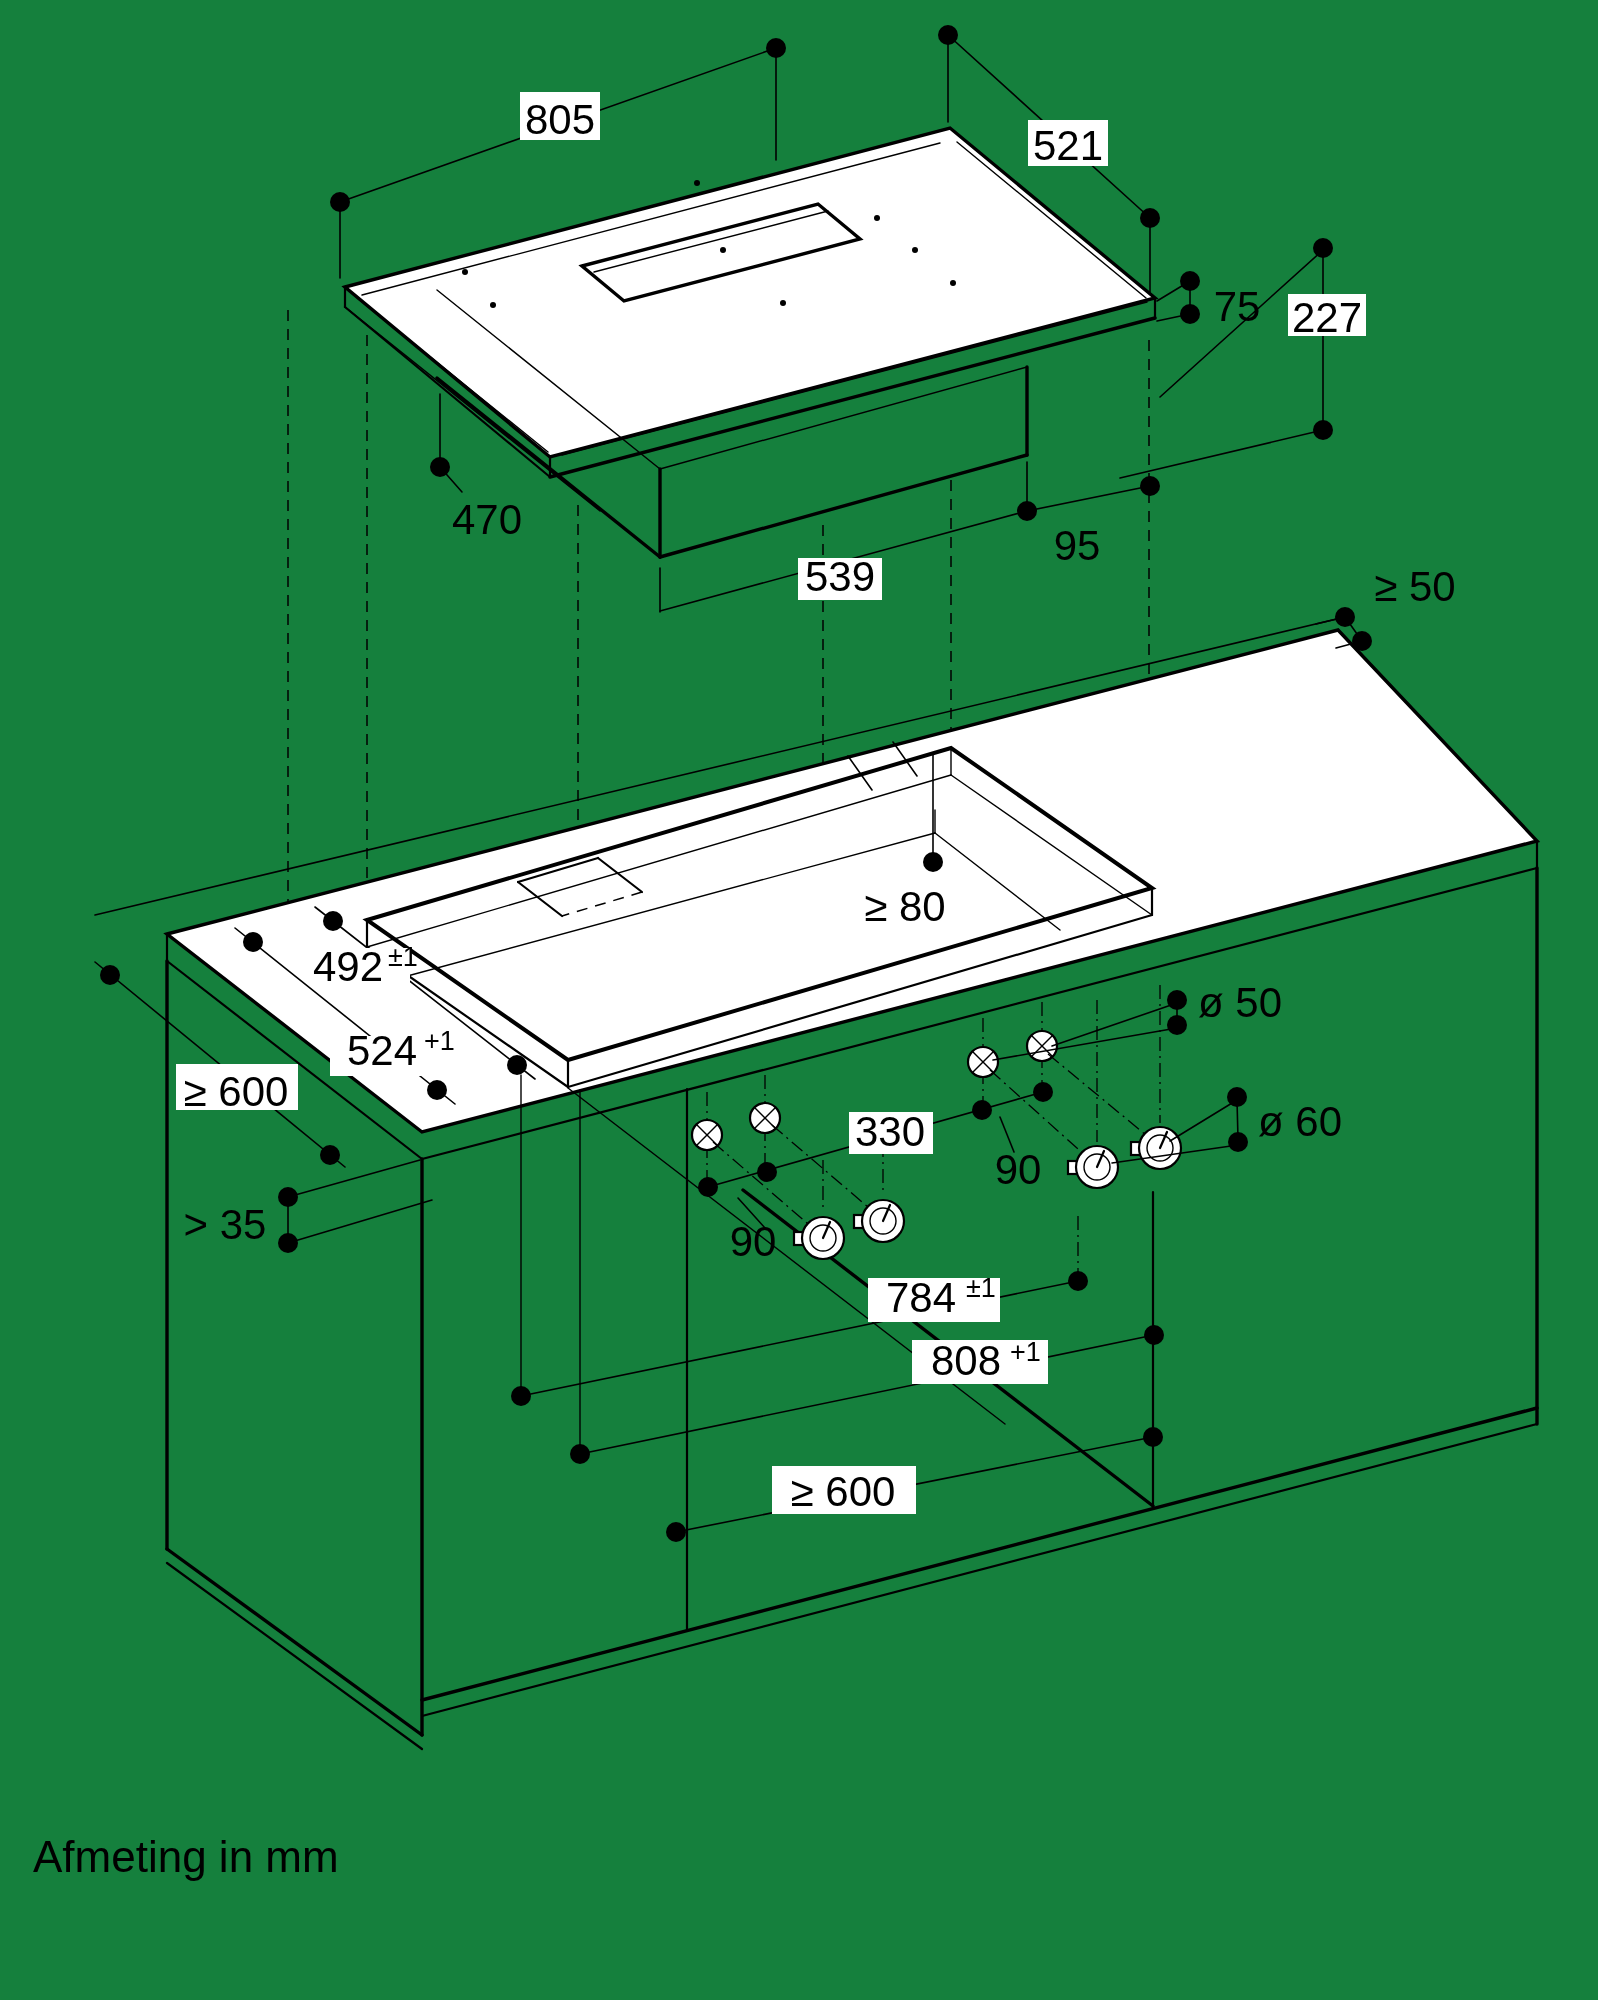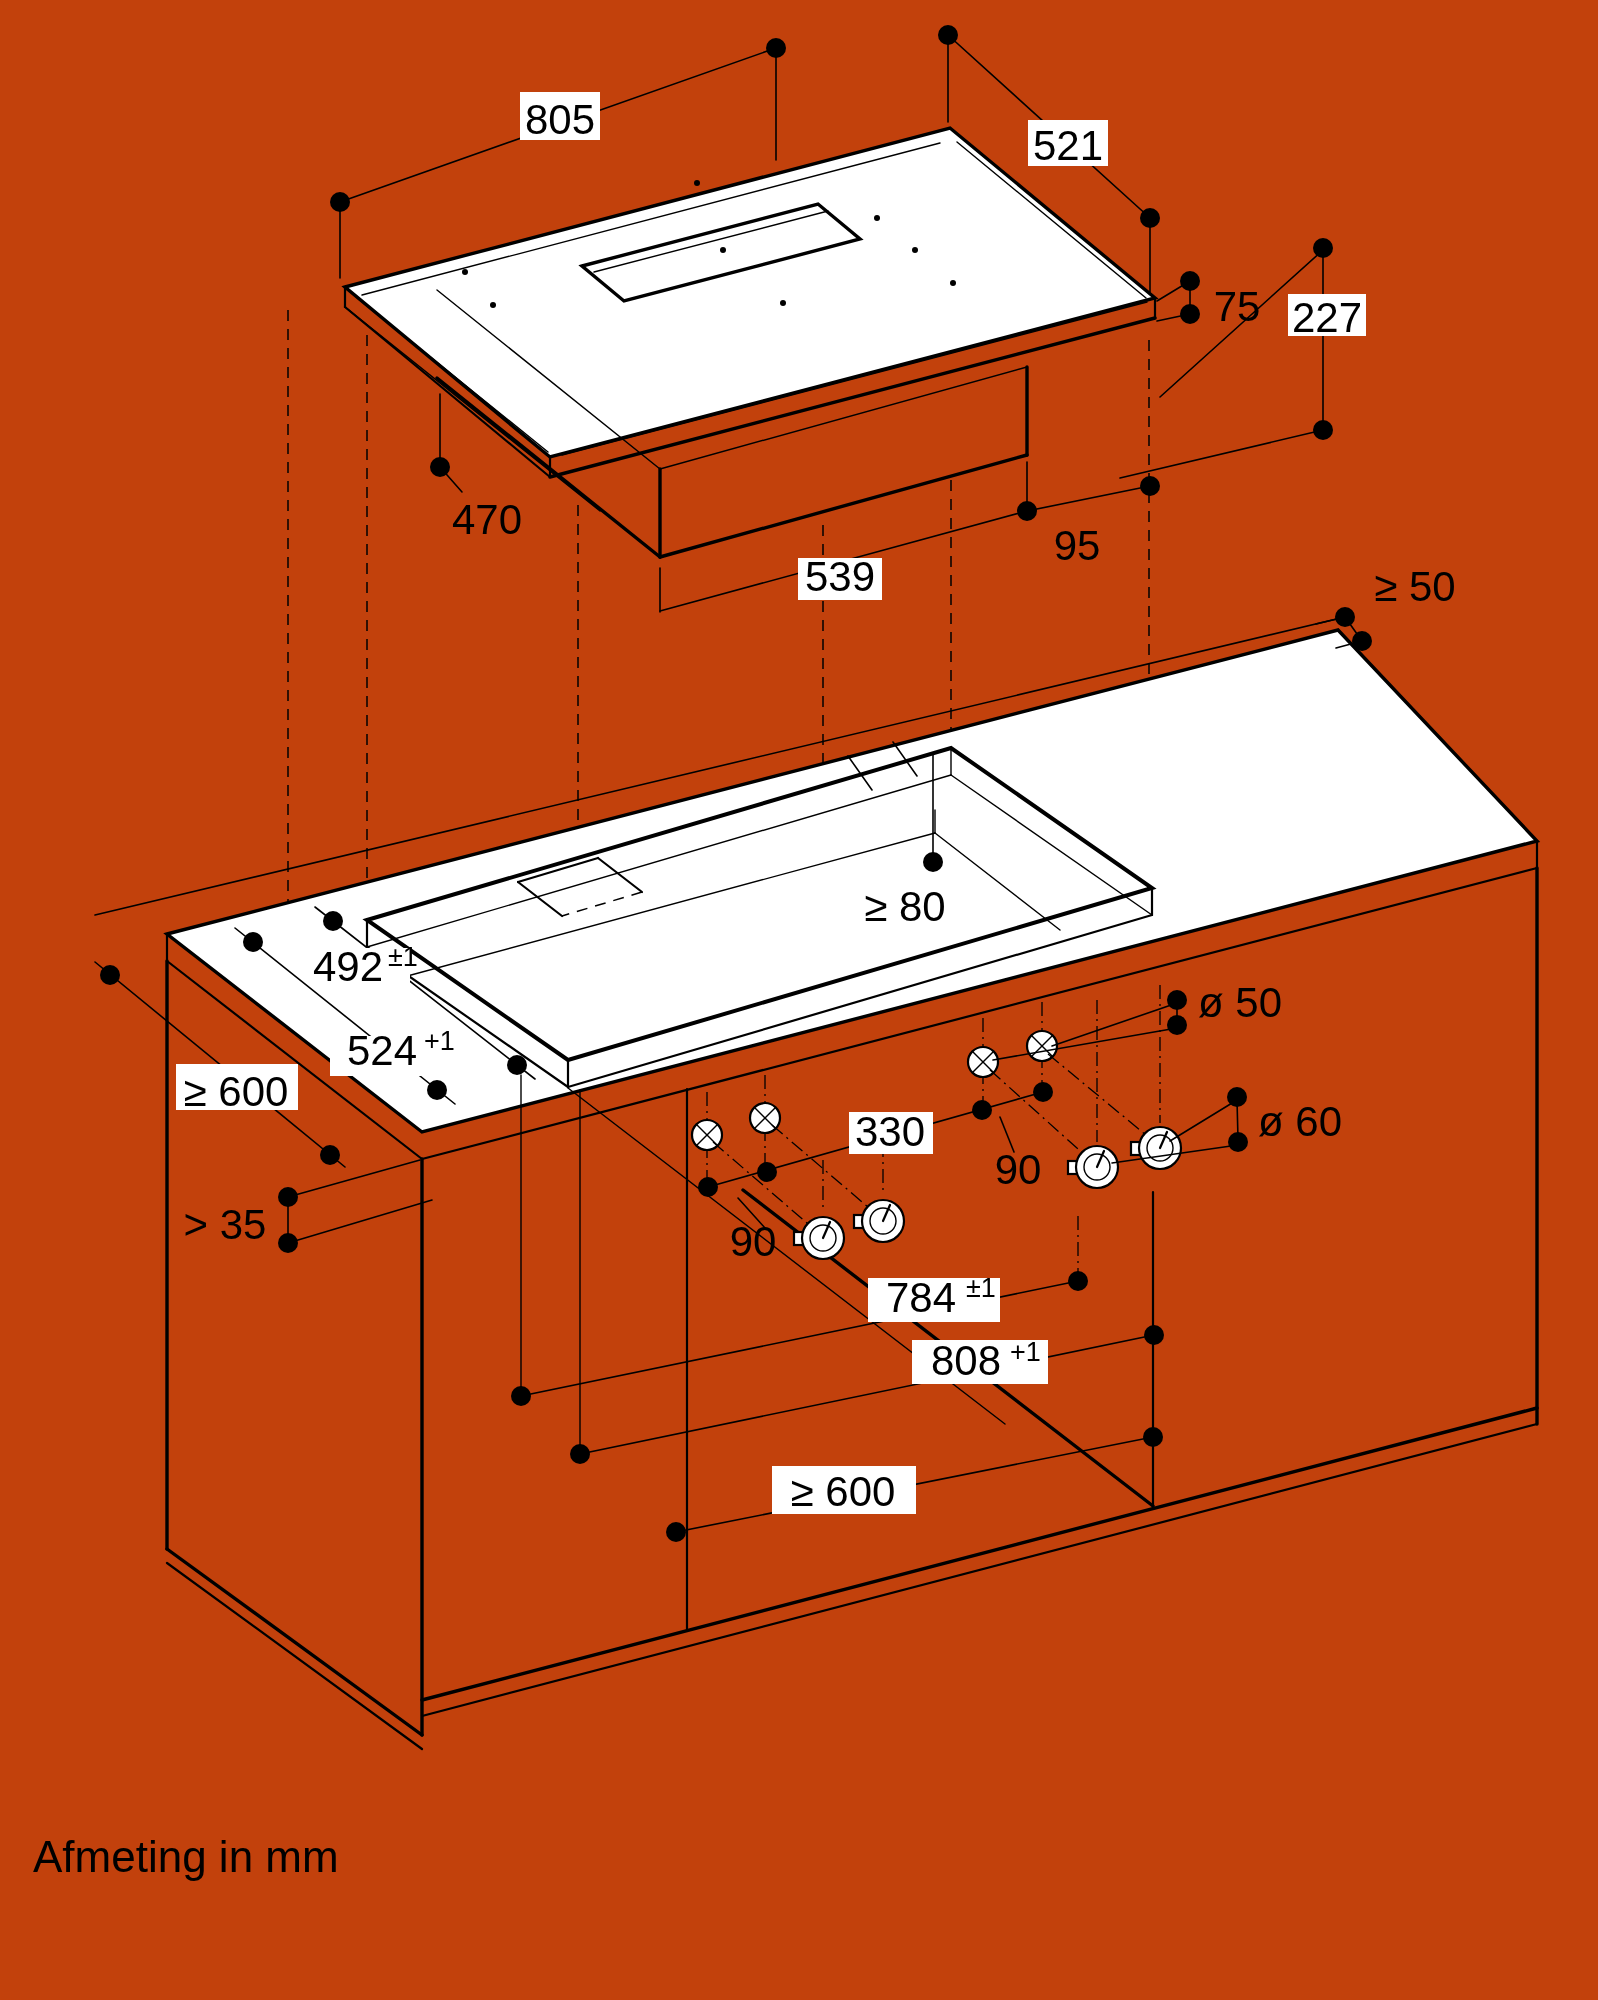--- a/index.html
+++ b/index.html
@@ -1,16 +1,16 @@
 <!DOCTYPE html>
 <html><head>
 <meta charset="utf-8">
 <style>
   html,body{margin:0;padding:0;background:#ffffff;}
-  .page{width:1598px;height:2000px;position:relative;background:#c2410c;}
+  .page{width:1598px;height:2000px;position:relative;background:#15803d;}
   svg{display:block;}
   .ln   {stroke:#000;stroke-width:2.2;fill:none;stroke-linecap:round;}
   .bold {stroke:#000;stroke-width:3.4;fill:none;stroke-linecap:round;}
   .xbold{stroke:#000;stroke-width:4;fill:none;stroke-linecap:round;}
   .thin {stroke:#000;stroke-width:1.4;fill:none;stroke-linecap:round;}
   .dim  {stroke:#000;stroke-width:1.6;fill:none;stroke-linecap:round;}
   .dash {stroke:#000;stroke-width:1.5;fill:none;stroke-dasharray:11 8;}
   .ddot {stroke:#000;stroke-width:1.3;fill:none;stroke-dasharray:14 5 2 5;}
   .dot  {fill:#000;stroke:none;}
   .wfill{fill:#fff;}

